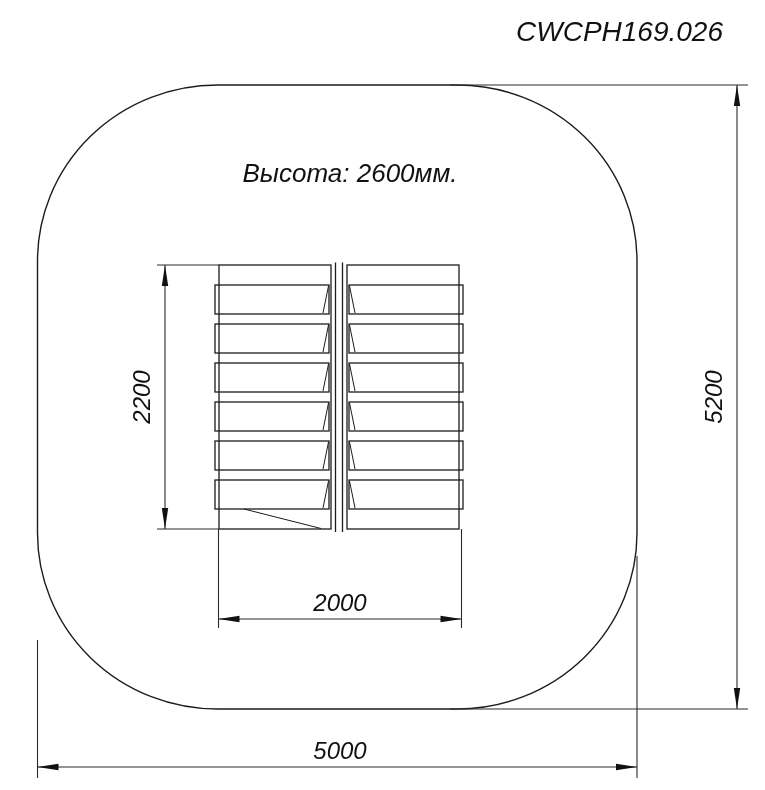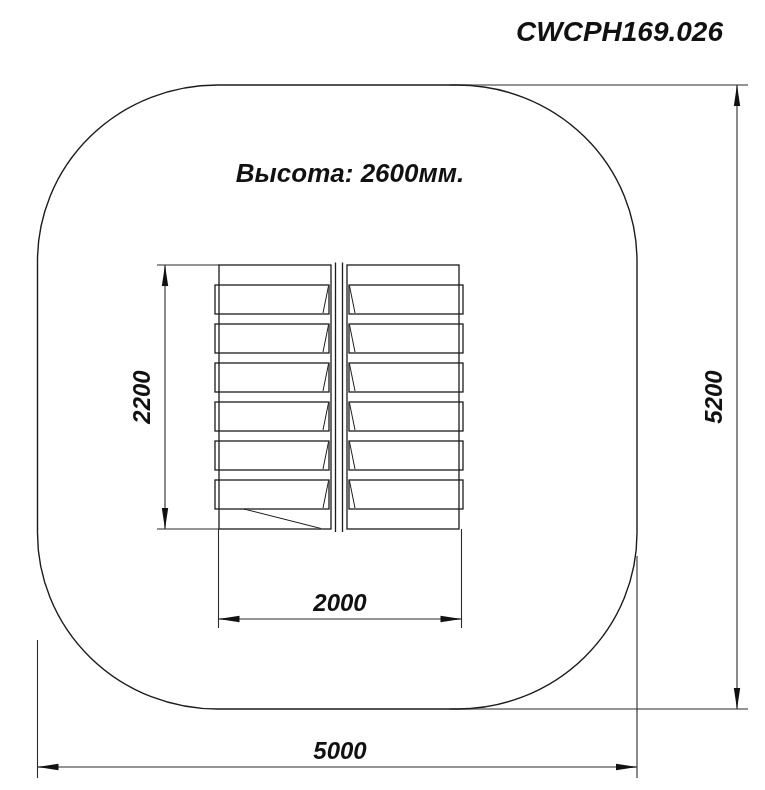--- a/index.html
+++ b/index.html
@@ -2,21 +2,20 @@
 <html><head>
 <meta charset="utf-8">
 <style>
   html,body{margin:0;padding:0;background:#ffffff;}
   .page{
     position:relative;
     width:765px;height:790px;
     background:#ffffff;
     font-family:"Liberation Sans", sans-serif;
     overflow:hidden;
-    font-weight:bold;
   }
   svg{display:block;}
   .ln{stroke:#1c1c1c;stroke-width:1.3;fill:none;}
   .ln-thin{stroke:#1c1c1c;stroke-width:1;fill:none;}
   .ln-dim{stroke:#2a2a2a;stroke-width:1.1;fill:none;}
   .arrow{fill:#111111;stroke:none;}
   .t{
     font-family:"Liberation Sans", sans-serif;
     font-style:italic;
     fill:#111111;

